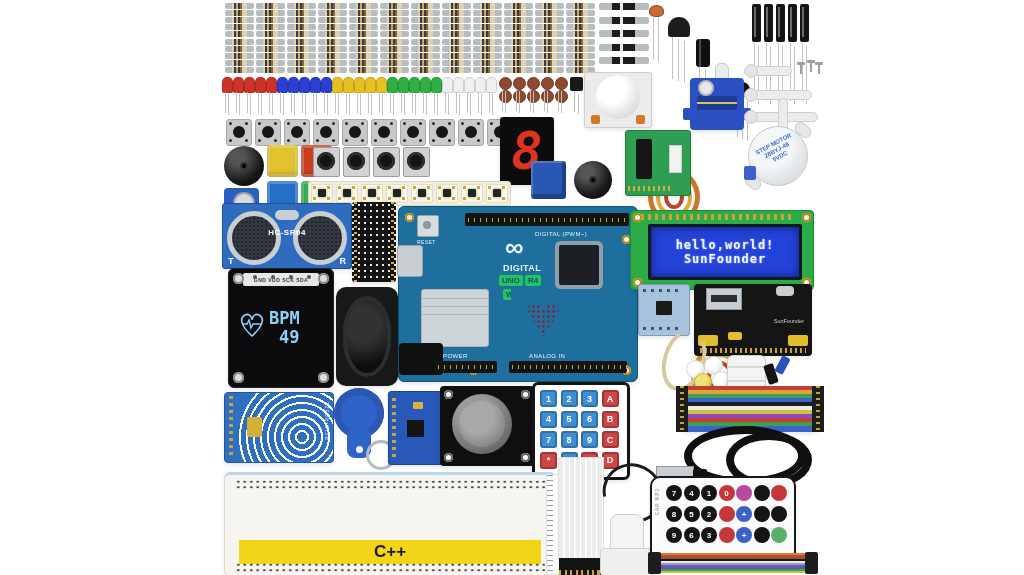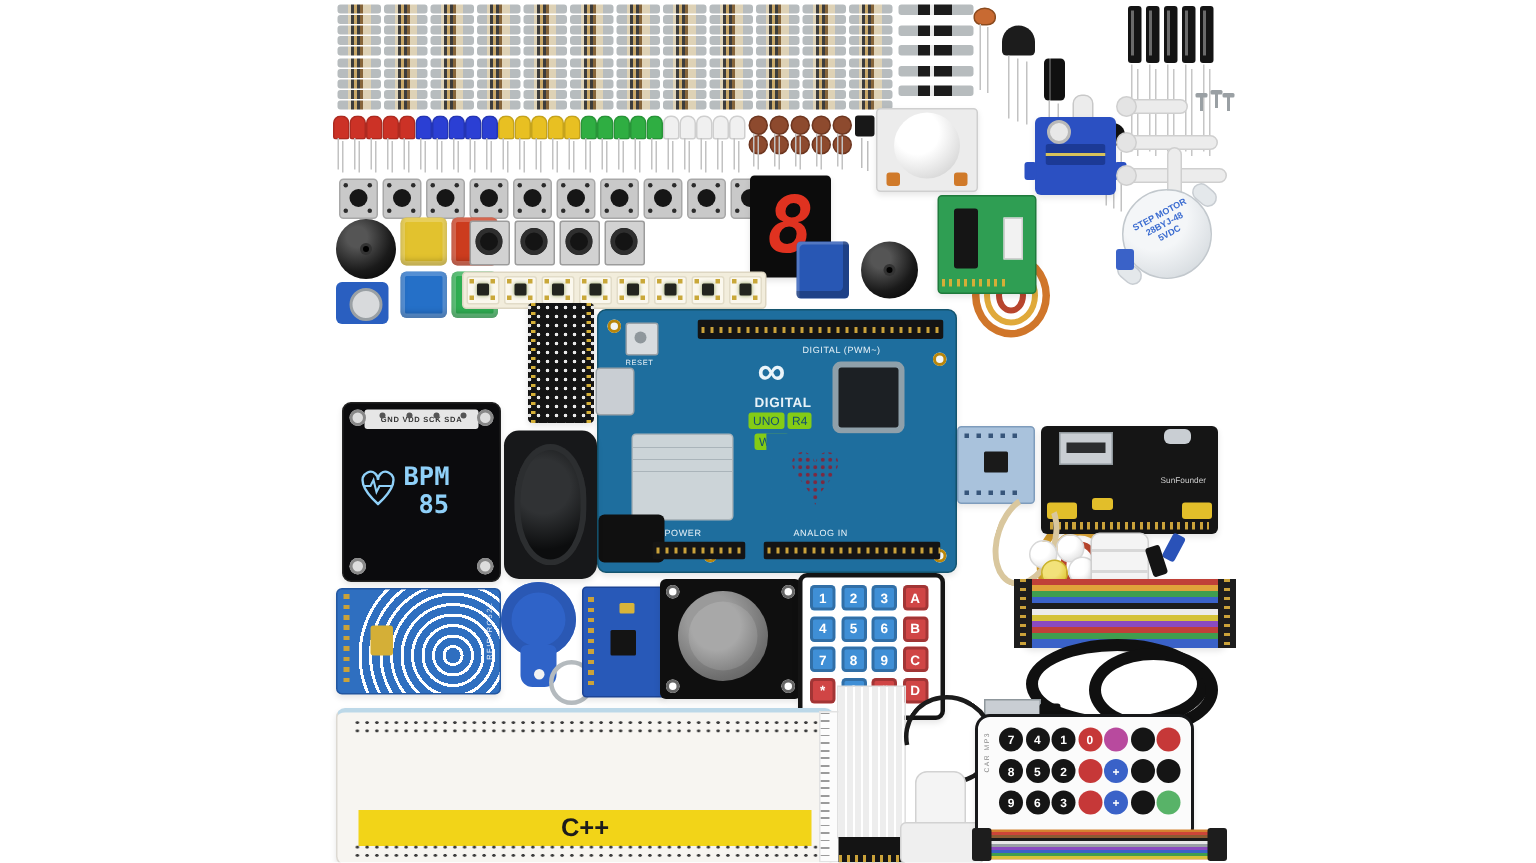--- a/index.html
+++ b/index.html
@@ -107,21 +107,21 @@
   .ultra::after{content:"";position:absolute;left:56px;top:64px;width:2px;height:14px;background:#c2c2c2;box-shadow:5px 0 0 #c2c2c2,10px 0 0 #c2c2c2,15px 0 0 #c2c2c2}
   .breakout{width:44px;height:80px;background:#141414;border-radius:3px;
     background-image:repeating-linear-gradient(180deg,#d4af37 0 2px,transparent 2px 6px),repeating-linear-gradient(180deg,#d4af37 0 2px,transparent 2px 6px),radial-gradient(#e8e8e8 1px,transparent 1.4px);
     background-size:3px 100%,3px 100%,6px 6px;background-position:2px 0,39px 0,10px 6px;background-repeat:no-repeat,no-repeat,repeat}
   
   .arduino{width:238px;height:174px;background:#1e6e9e;border-radius:6px;border:1px solid #14546e}
   .hdr{position:absolute;background:#141414;border-radius:2px;
     background-image:repeating-linear-gradient(90deg,#caa23a 1px,#caa23a 2.5px,transparent 2.5px 6px);background-position:2px center;background-repeat:repeat-x;background-size:6px 4px}
   .ard-t{font-size:6px;color:#e8f2f8;letter-spacing:.4px;position:absolute;white-space:nowrap}
   .logo{position:absolute;color:#eaf4fa;font-size:26px;line-height:20px;font-weight:bold}
-  .badge{position:absolute;background:#84cc16;color:#14506e;font-weight:normal;font-size:8px;padding:1px 3px;border-radius:2px}
+  .badge{position:absolute;background:#22c55e;color:#14506e;font-weight:bold;font-size:8px;padding:1px 3px;border-radius:2px}
   .mcu{position:absolute;width:40px;height:40px;background:#1c2024;box-shadow:0 0 0 4px #8fa0aa;border-radius:2px}
   .esp{position:absolute;width:66px;height:56px;background:#ccd4d8;border-radius:3px;border:1px solid #aab4ba;
     background-image:linear-gradient(180deg,transparent 8px,#aab4ba 8px 9px,transparent 9px 16px,#aab4ba 16px 17px,transparent 17px 24px,#aab4ba 24px 25px,transparent 25px)}
   .matrix{position:absolute;width:96px;height:66px;background:#1e6e9e;overflow:hidden}
   .matrix .hrt{position:absolute;left:14px;top:-8px;font-size:62px;color:#7c2940;line-height:70px}
   .matrix::after{content:"";position:absolute;inset:0;
     background-image:radial-gradient(transparent 1.1px,#1e6e9e 1.5px);background-size:5px 5px}
   .usbc{position:absolute;width:24px;height:30px;background:#c9ced3;border:1px solid #9aa2a8;border-radius:3px}
   .rst{position:absolute;width:20px;height:20px;background:#d8dcdf;border:1px solid #9aa2a8;border-radius:2px}
   .rst::before{content:"";position:absolute;left:5px;top:5px;width:8px;height:8px;border-radius:50%;background:#8f979c}
@@ -577,20 +577,28 @@
     <div class="ear" style="left:-2px;bottom:2px;transform:rotate(40deg)"></div>
     <div class="body"></div>
     <div class="tabb"></div>
     <div class="txt">
       <div>STEP MOTOR</div>
       <div>28BYJ-48</div>
       <div>5VDC</div>
     </div>
   </div>
 
+  <div class="comp ultra sh" style="left:222px;top:203px">
+    <div class="eye" style="left:4px"></div>
+    <div class="eye" style="right:4px"></div>
+    <div class="xtal"></div>
+    <div class="mdl">HC-SR04</div>
+    <div class="tl" style="left:5px">T</div>
+    <div class="tl" style="right:5px">R</div>
+  </div>
   <div class="comp breakout sh" style="left:352px;top:202px"></div>
 
   <div class="comp arduino sh" style="left:398px;top:206px">
     <div class="hole" style="left:6px;top:6px"></div>
     <div class="hole" style="right:6px;top:28px"></div>
     <div class="hole" style="right:6px;bottom:6px"></div>
     <div class="hole" style="left:70px;bottom:6px"></div>
     <div class="hdr" style="left:66px;top:6px;width:164px;height:13px"></div>
     <div class="ard-t" style="left:136px;top:24px">DIGITAL (PWM~)</div>
     <div class="rst" style="left:18px;top:8px"></div>
@@ -606,31 +614,42 @@
     <div class="matrix" style="left:112px;top:82px">
       <div class="hrt">♥</div>
     </div>
     <div class="bjack" style="left:0px;top:136px"></div>
     <div class="ard-t" style="left:44px;top:146px">POWER</div>
     <div class="ard-t" style="left:130px;top:146px">ANALOG IN</div>
     <div class="hdr" style="left:36px;top:154px;width:62px;height:12px"></div>
     <div class="hdr" style="left:110px;top:154px;width:118px;height:12px"></div>
   </div>
 
+  <div class="comp lcd sh" style="left:630px;top:210px">
+    <div class="pins"></div>
+    <div class="hole" style="left:2px;top:2px"></div>
+    <div class="hole" style="right:2px;top:2px"></div>
+    <div class="hole" style="left:2px;bottom:2px"></div>
+    <div class="hole" style="right:2px;bottom:2px"></div>
+    <div class="scr">
+      <div>hello,world!</div>
+      <div>SunFounder</div>
+    </div>
+  </div>
 
   <div class="comp oled sh" style="left:228px;top:268px">
     <div class="strip">GND VDD SCK SDA</div>
     <div class="pin4"></div>
     <svg style="position:absolute;left:8px;top:42px" width="30" height="28" viewBox="0 0 30 28">
       <path d="M15 25 C4 15 2 7 8 4 C12 2 15 6 15 9 C15 6 18 2 22 4 C28 7 26 15 15 25 Z" fill="none" stroke="#8fd0f8" stroke-width="1.6"></path>
       <polyline points="5,13 10,13 12,9 14,17 16,13 25,13" fill="none" stroke="#8fd0f8" stroke-width="1.4"></polyline>
     </svg>
     <div class="bpm">
       <div>BPM</div>
-      <div style="padding-left:10px">85</div>
+      <div style="padding-left:10px">49</div>
     </div>
     <div class="corner" style="left:4px;top:4px"></div>
     <div class="corner" style="right:4px;top:4px"></div>
     <div class="corner" style="left:4px;bottom:4px"></div>
     <div class="corner" style="right:4px;bottom:4px"></div>
   </div>
   <div class="comp speaker sh" style="left:336px;top:287px"></div>
   <div class="comp bluemod sh" style="left:638px;top:284px"></div>
   <div class="comp pwr sh" style="left:694px;top:284px">
     <div class="usba"></div>

